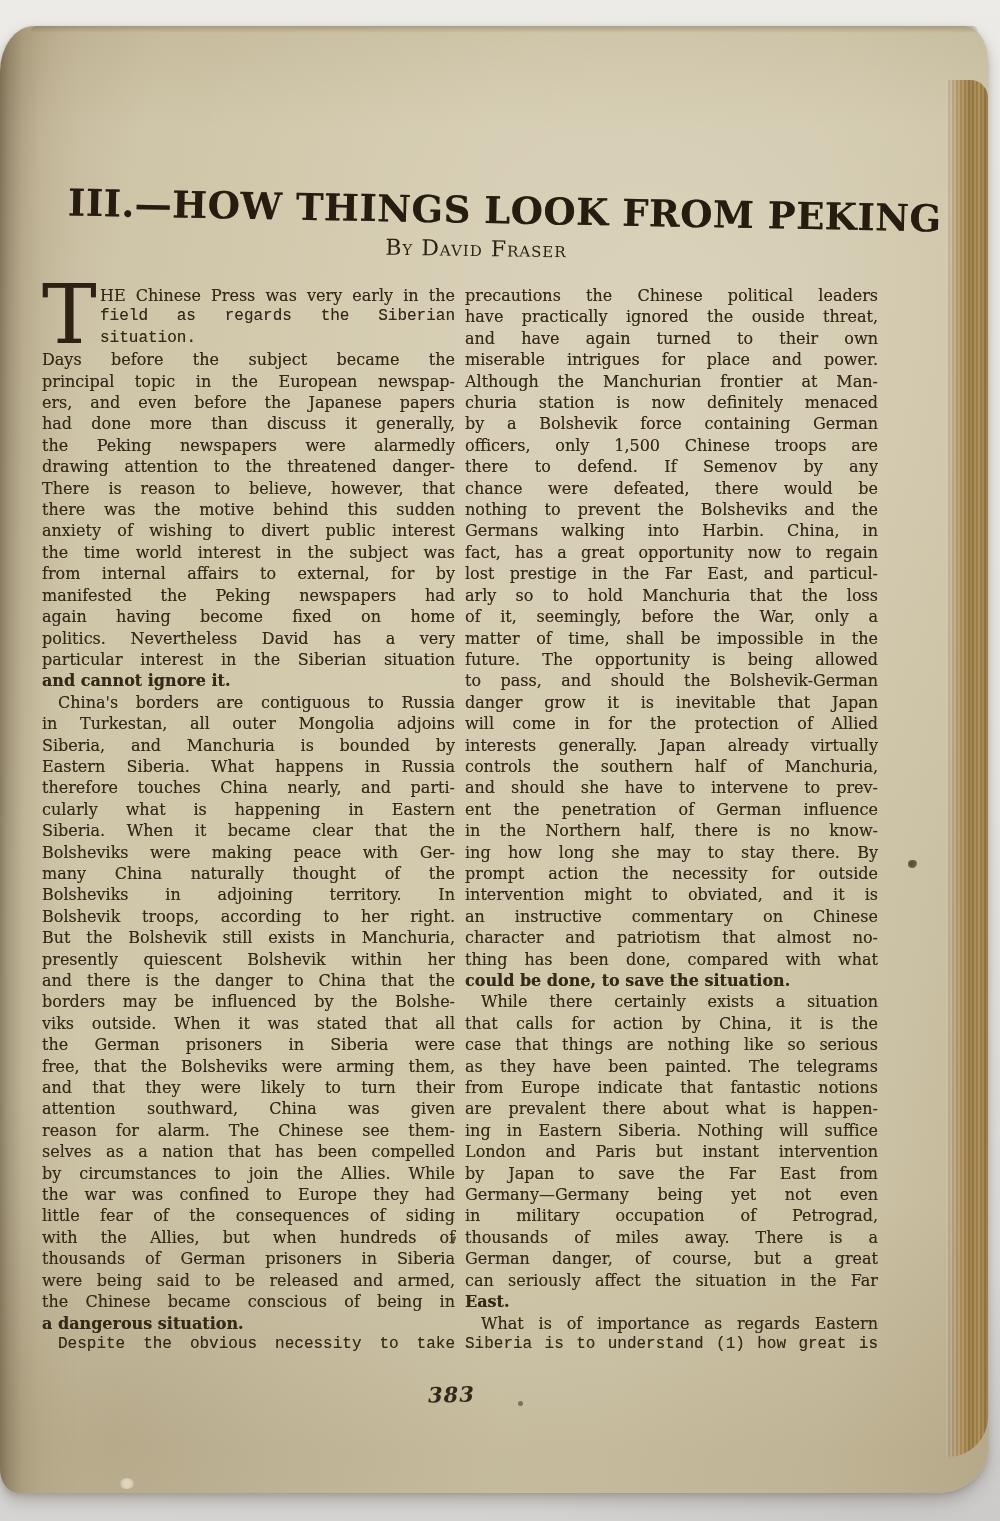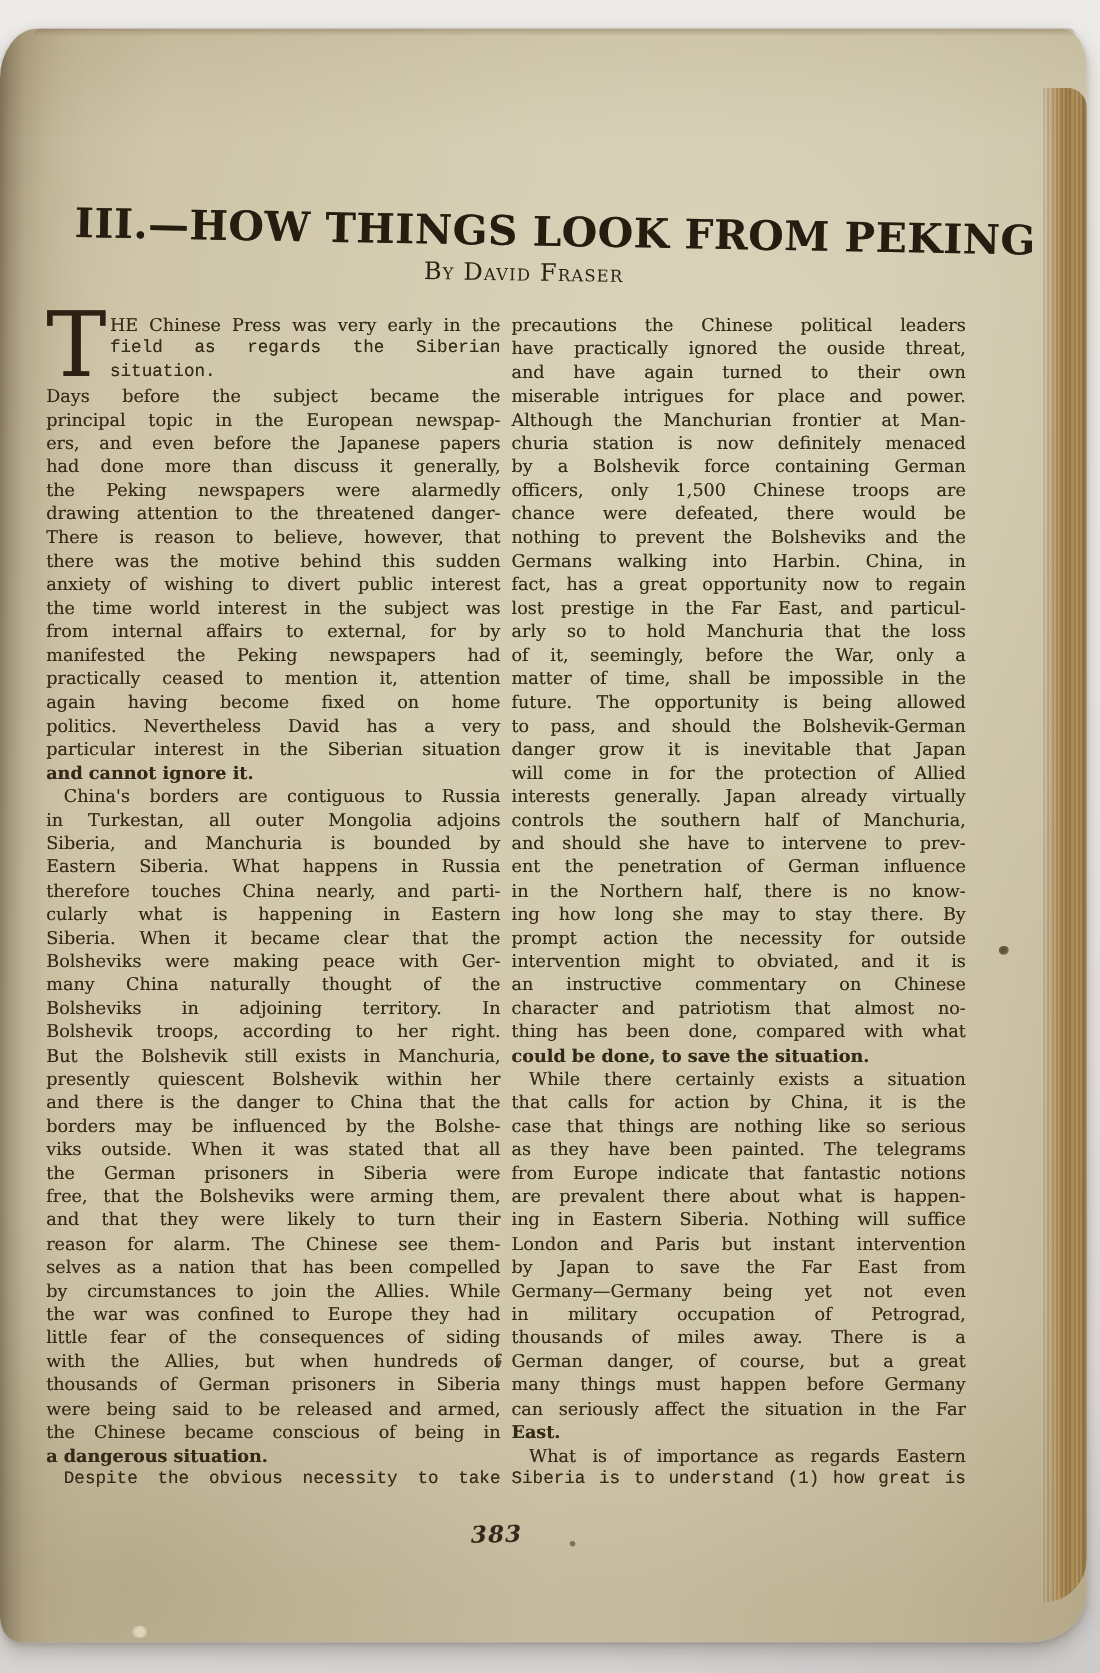--- a/index.html
+++ b/index.html
@@ -103,21 +103,20 @@
             <div class="ln">ers, and even before the Japanese papers</div>
             <div class="ln">had done more than discuss it generally,</div>
             <div class="ln">the Peking newspapers were alarmedly</div>
             <div class="ln">drawing attention to the threatened danger-</div>
             <div class="ln">There is reason to believe, however, that</div>
             <div class="ln">there was the motive behind this sudden</div>
             <div class="ln">anxiety of wishing to divert public interest</div>
             <div class="ln">the time world interest in the subject was</div>
             <div class="ln">from internal affairs to external, for by</div>
             <div class="ln">manifested the Peking newspapers had</div>
-            <div class="ln">practically ceased to mention it, attention</div>
             <div class="ln">again having become fixed on home</div>
             <div class="ln">politics. Nevertheless David has a very</div>
             <div class="ln">particular interest in the Siberian situation</div>
             <div class="ln last">and cannot ignore it.</div>
           </div>
           <div class="para">
             <div class="ln ind">China's borders are contiguous to Russia</div>
             <div class="ln">in Turkestan, all outer Mongolia adjoins</div>
             <div class="ln">Siberia, and Manchuria is bounded by</div>
             <div class="ln">Eastern Siberia. What happens in Russia</div>
@@ -129,20 +128,21 @@
             <div class="ln">Bolsheviks in adjoining territory. In</div>
             <div class="ln">Bolshevik troops, according to her right.</div>
             <div class="ln">But the Bolshevik still exists in Manchuria,</div>
             <div class="ln">presently quiescent Bolshevik within her</div>
             <div class="ln">and there is the danger to China that the</div>
             <div class="ln">borders may be influenced by the Bolshe-</div>
             <div class="ln">viks outside. When it was stated that all</div>
             <div class="ln">the German prisoners in Siberia were</div>
             <div class="ln">free, that the Bolsheviks were arming them,</div>
             <div class="ln">and that they were likely to turn their</div>
+            <div class="ln">attention southward, China was given</div>
             <div class="ln">reason for alarm. The Chinese see them-</div>
             <div class="ln">selves as a nation that has been compelled</div>
             <div class="ln">by circumstances to join the Allies. While</div>
             <div class="ln">the war was confined to Europe they had</div>
             <div class="ln">little fear of the consequences of siding</div>
             <div class="ln">with the Allies, but when hundreds of</div>
             <div class="ln">thousands of German prisoners in Siberia</div>
             <div class="ln">were being said to be released and armed,</div>
             <div class="ln">the Chinese became conscious of being in</div>
             <div class="ln last">a dangerous situation.</div>
@@ -154,20 +154,21 @@
       <div class="col">
           <div class="para">
             <div class="ln">precautions the Chinese political leaders</div>
             <div class="ln">have practically ignored the ouside threat,</div>
             <div class="ln">and have again turned to their own</div>
             <div class="ln">miserable intrigues for place and power.</div>
             <div class="ln">Although the Manchurian frontier at Man-</div>
             <div class="ln">churia station is now definitely menaced</div>
             <div class="ln">by a Bolshevik force containing German</div>
             <div class="ln">officers, only 1,500 Chinese troops are</div>
+            <div class="ln">there to defend. If Semenov by any</div>
             <div class="ln">chance were defeated, there would be</div>
             <div class="ln">nothing to prevent the Bolsheviks and the</div>
             <div class="ln">Germans walking into Harbin. China, in</div>
             <div class="ln">fact, has a great opportunity now to regain</div>
             <div class="ln">lost prestige in the Far East, and particul-</div>
             <div class="ln">arly so to hold Manchuria that the loss</div>
             <div class="ln">of it, seemingly, before the War, only a</div>
             <div class="ln">matter of time, shall be impossible in the</div>
             <div class="ln">future. The opportunity is being allowed</div>
             <div class="ln">to pass, and should the Bolshevik-German</div>
@@ -193,21 +194,20 @@
             <div class="ln">as they have been painted. The telegrams</div>
             <div class="ln">from Europe indicate that fantastic notions</div>
             <div class="ln">are prevalent there about what is happen-</div>
             <div class="ln">ing in Eastern Siberia. Nothing will suffice</div>
             <div class="ln">London and Paris but instant intervention</div>
             <div class="ln">by Japan to save the Far East from</div>
             <div class="ln">Germany—Germany being yet not even</div>
             <div class="ln">in military occupation of Petrograd,</div>
             <div class="ln">thousands of miles away. There is a</div>
             <div class="ln">German danger, of course, but a great</div>
-            <div class="ln">many things must happen before Germany</div>
             <div class="ln">can seriously affect the situation in the Far</div>
             <div class="ln last">East.</div>
           </div>
           <div class="para">
             <div class="ln ind">What is of importance as regards Eastern</div>
             <div class="ln fill">Siberia is to understand (1) how great is</div>
           </div>
         </div>
     </div>
 

